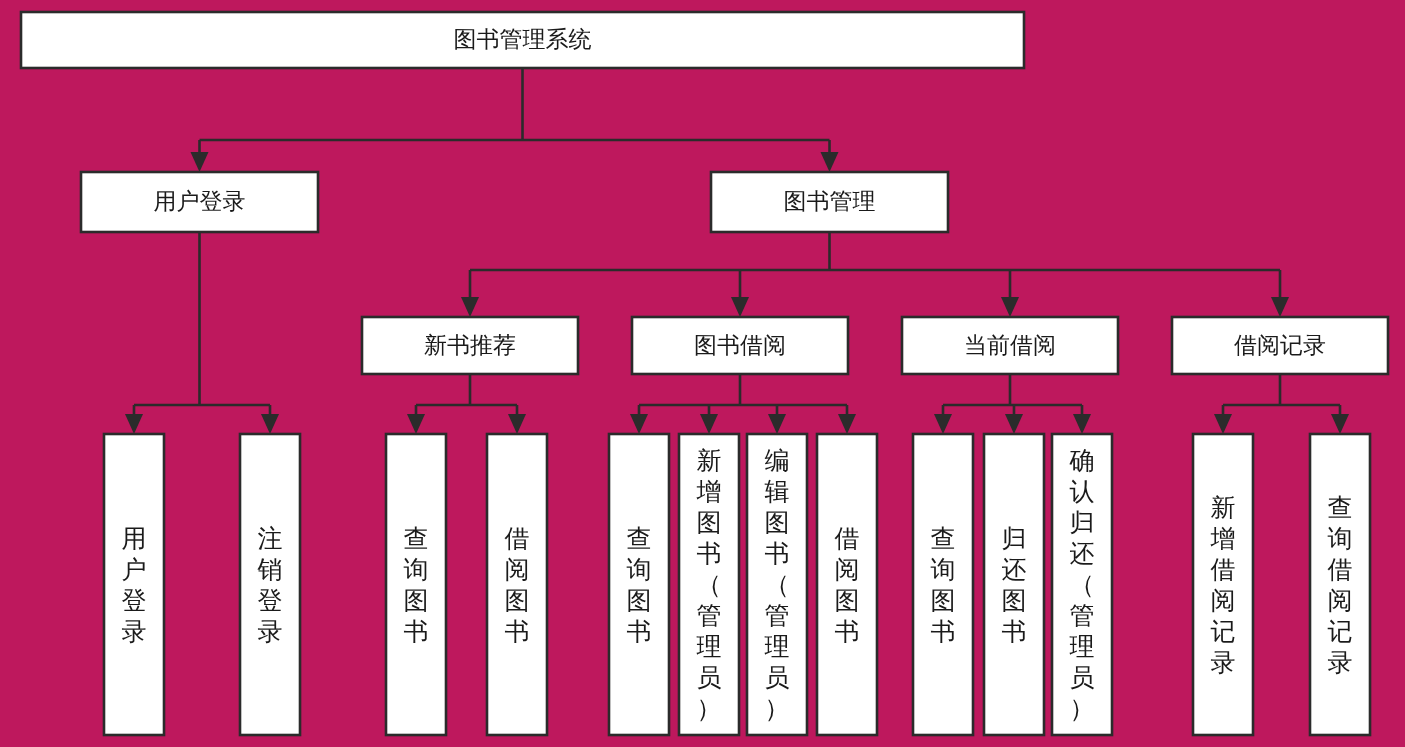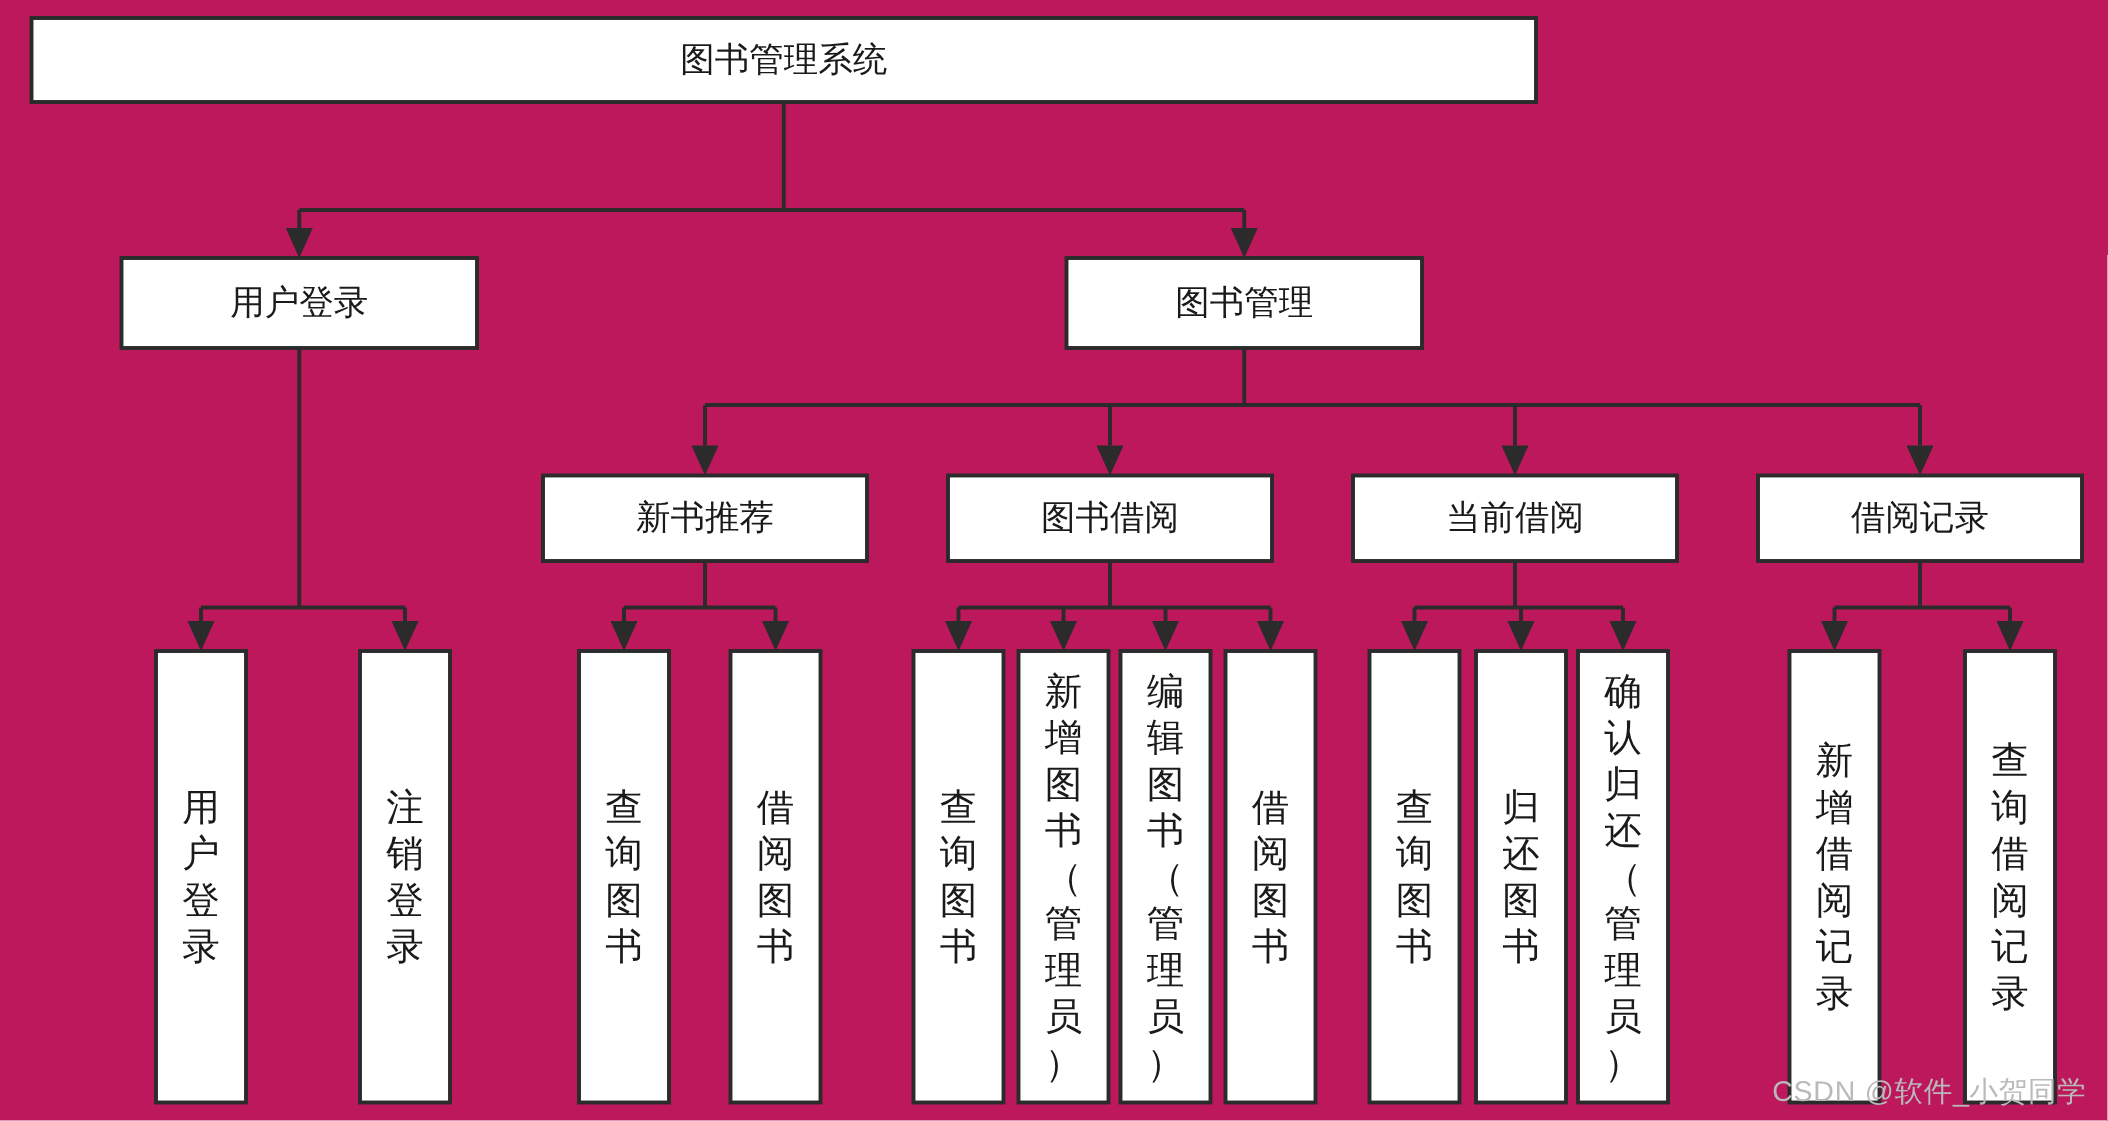--- a/index.html
+++ b/index.html
@@ -198,14 +198,13 @@
           <rect x="1193" y="434" width="60" height="301" class="node-rect"></rect>
           <text x="1223" y="515.5" class="leaf-char"><tspan x="1223" dy="0">新</tspan><tspan x="1223" dy="31">增</tspan><tspan x="1223" dy="31">借</tspan><tspan x="1223" dy="31">阅</tspan><tspan x="1223" dy="31">记</tspan><tspan x="1223" dy="31">录</tspan></text>
         </g>
         <g>
           <rect x="1310" y="434" width="60" height="301" class="node-rect"></rect>
           <text x="1340" y="515.5" class="leaf-char"><tspan x="1340" dy="0">查</tspan><tspan x="1340" dy="31">询</tspan><tspan x="1340" dy="31">借</tspan><tspan x="1340" dy="31">阅</tspan><tspan x="1340" dy="31">记</tspan><tspan x="1340" dy="31">录</tspan></text>
         </g>
       </g>
   </svg>
 
-  <div class="watermark">CSDN @软件_小贺同学</div>
 </div>
 
 </body></html>

